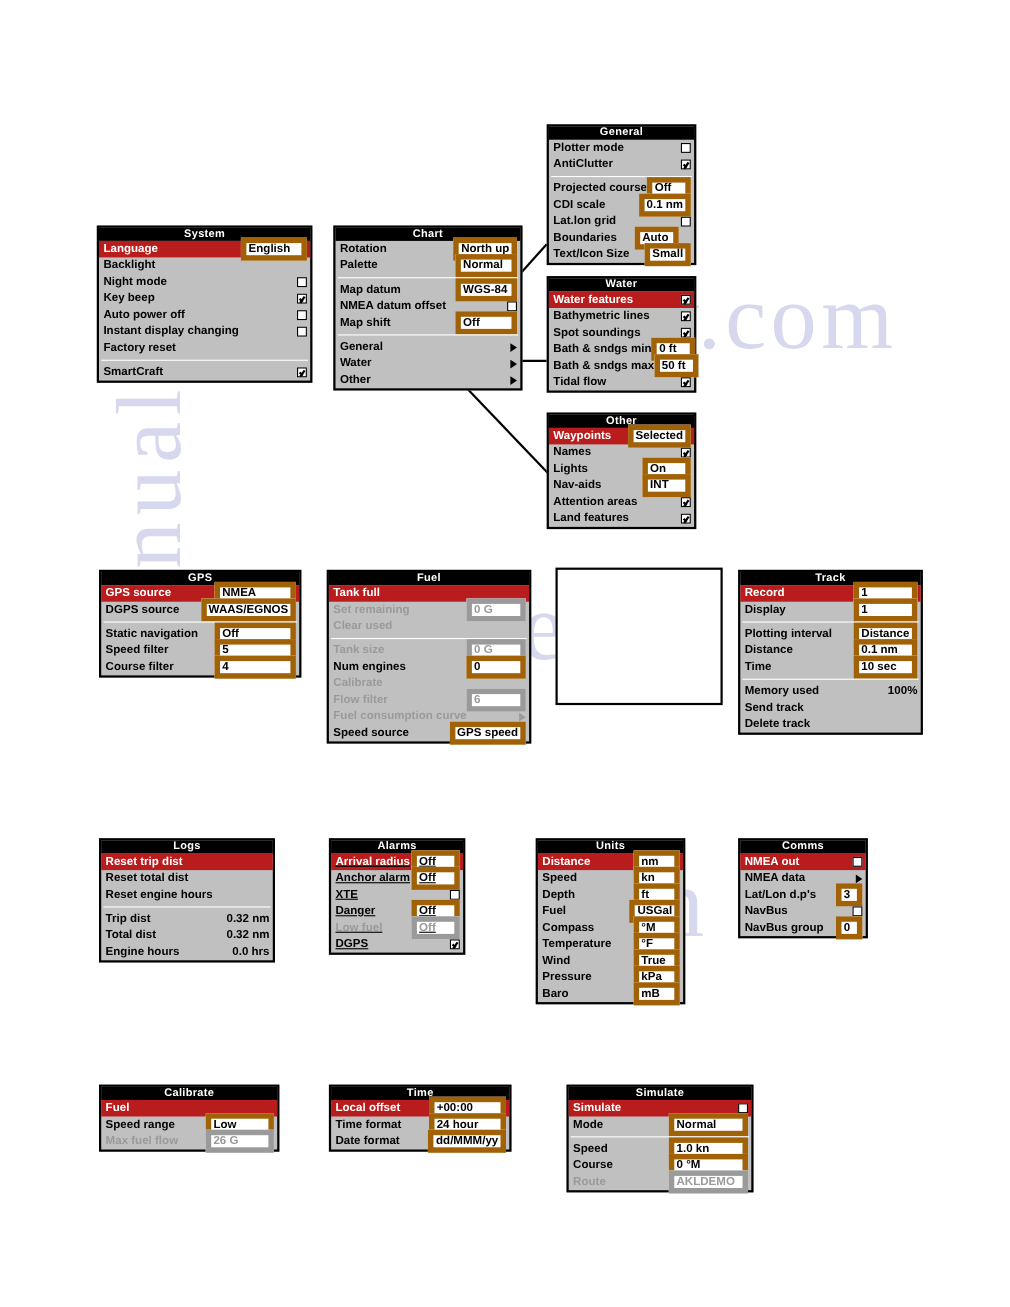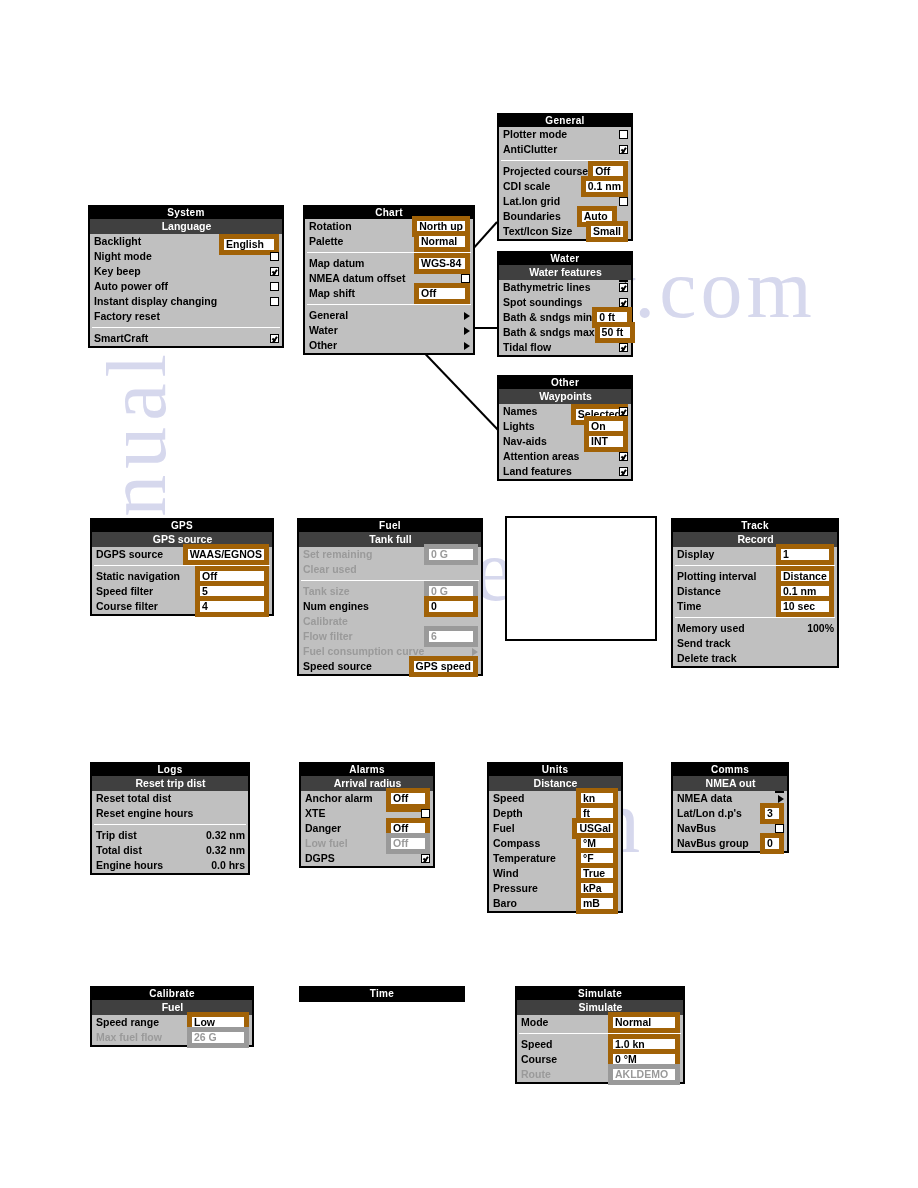--- a/index.html
+++ b/index.html
@@ -56,21 +56,21 @@
   }
   .row .val{
     margin-left:auto;
     background:#ffffff;border:5px solid #a16207;
     font-weight:bold;font-size:10.5px;
     line-height:11px;padding:0 2px;
     box-sizing:border-box;
     text-align:left;white-space:nowrap;
   }
   
-  .row.sel{background:#404040;flex-direction:column;}
+  .row.sel{background:#b91c1c;}
   .row.sel .lbl{color:#ffffff;}
   
   .row.dis .lbl{color:#9a9a9a;font-weight:bold;}
   .row.dis .val{color:#9a9a9a;border-color:#9a9a9a;background:#ffffff;}
   
   .gap{height:7px;position:relative;}
   .gap::after{
     content:"";position:absolute;left:2px;right:2px;top:3px;
     height:1px;background:#ffffff;
   }
@@ -412,21 +412,21 @@
         <div class="row">
           <span class="lbl">Total dist</span>
           <span class="pval">0.32 nm</span>
         </div>
         <div class="row">
           <span class="lbl">Engine hours</span>
           <span class="pval">0.0 hrs</span>
         </div>
       </div>
     </div>
-    <div class="panel" style="left: 299px; top: 762px; width: 136px;">
+    <div class="panel" style="left: 299px; top: 762px; width: 124px; text-decoration: underline;">
       <div class="title">Alarms</div>
       <div class="rows">
         <div class="row sel">
           <span class="lbl">Arrival radius</span>
           <span class="val" style="min-width: 44px;">Off</span>
         </div>
         <div class="row">
           <span class="lbl">Anchor alarm</span>
           <span class="val" style="min-width: 44px;">Off</span>
         </div>
@@ -525,20 +525,34 @@
           <span class="val" style="min-width: 62px;">Low</span>
         </div>
         <div class="row dis">
           <span class="lbl">Max fuel flow</span>
           <span class="val" style="min-width: 62px;">26 G</span>
         </div>
       </div>
     </div>
     <div class="panel" style="left: 299px; top: 986px; width: 166px;">
       <div class="title">Time</div>
+      <div class="rows">
+        <div class="row sel">
+          <span class="lbl">Local offset</span>
+          <span class="val" style="min-width: 70px;">+00:00</span>
+        </div>
+        <div class="row">
+          <span class="lbl">Time format</span>
+          <span class="val" style="min-width: 70px;">24 hour</span>
+        </div>
+        <div class="row">
+          <span class="lbl">Date format</span>
+          <span class="val" style="min-width: 70px;">dd/MMM/yy</span>
+        </div>
+      </div>
     </div>
     <div class="panel" style="left: 515px; top: 986px; width: 170px;">
       <div class="title">Simulate</div>
       <div class="rows">
         <div class="row sel">
           <span class="lbl">Simulate</span>
           <span class="cb"></span>
         </div>
         <div class="row">
           <span class="lbl">Mode</span>

